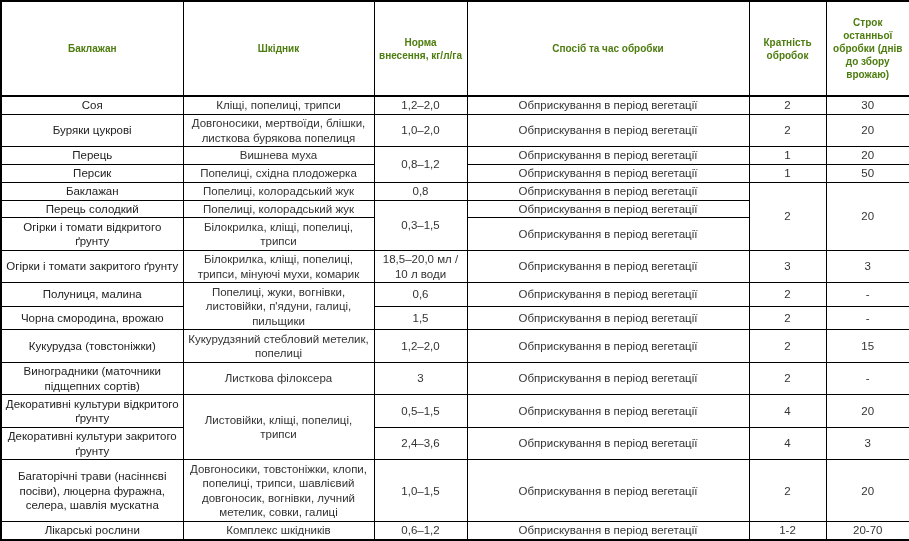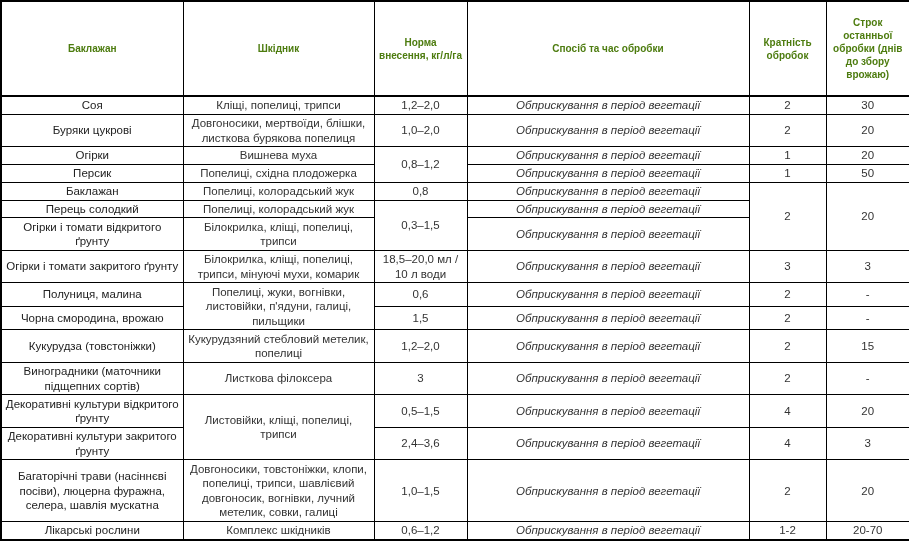--- a/index.html
+++ b/index.html
@@ -39,21 +39,21 @@
     border-bottom: 2px solid #000000;
     padding: 2px 4px;
     line-height: 1.3;
     height: 89px;
   }
   td.col-culture {
     font-weight: normal;
     font-size: 12px;
     color: #222222;
   }
-  td.col-method { font-size: 11.5px; font-style: italic; }
+  td.col-method { font-size: 11.5px; }
   td.col-rate, td.col-frequency, td.col-term { font-size: 11.5px; margin-top: 28px; }
 </style>
 </head>
 <body>
 
 <div class="page">
   <table class="doc-table">
     <colgroup>
       <col style="width:182px">
       <col style="width:191px">
@@ -83,21 +83,21 @@
         </tr>
         <tr>
           <td class="col-culture">Буряки цукрові</td>
           <td class="col-pest">Довгоносики, мертвоїди, блішки, листкова бурякова попелиця</td>
           <td class="col-rate">1,0–2,0</td>
           <td class="col-method">Обприскування в період вегетації</td>
           <td class="col-frequency">2</td>
           <td class="col-term">20</td>
         </tr>
         <tr>
-          <td class="col-culture">Огірки</td>
+          <td class="col-culture">Перець</td>
           <td class="col-pest">Вишнева муха</td>
           <td class="col-rate" rowspan="2">0,8–1,2</td>
           <td class="col-method">Обприскування в період вегетації</td>
           <td class="col-frequency">1</td>
           <td class="col-term">20</td>
         </tr>
         <tr>
           <td class="col-culture">Персик</td>
           <td class="col-pest">Попелиці, східна плодожерка</td>
           <td class="col-method">Обприскування в період вегетації</td>

